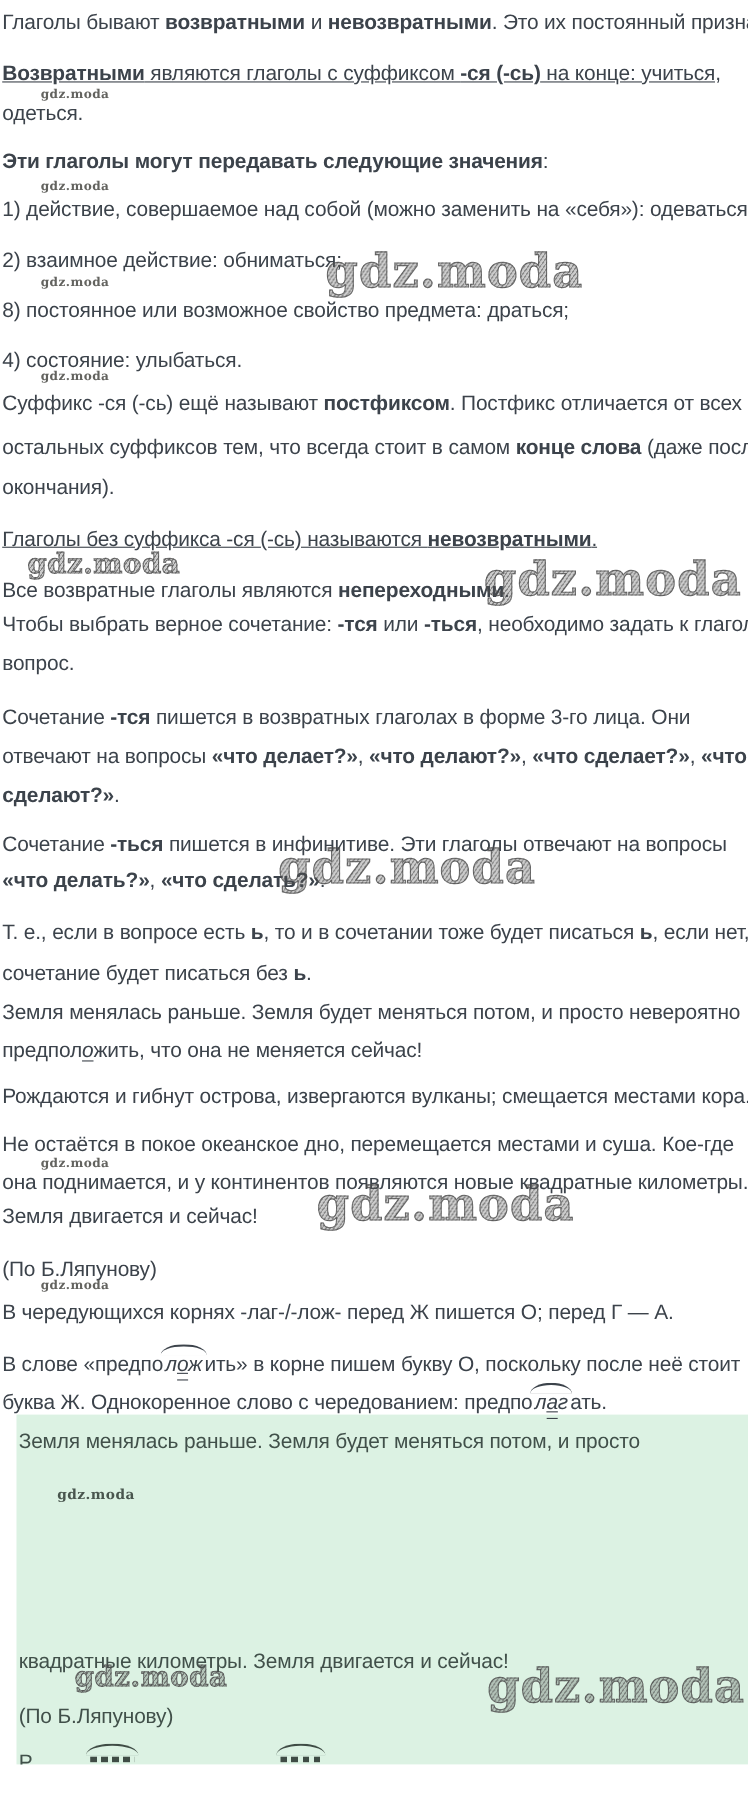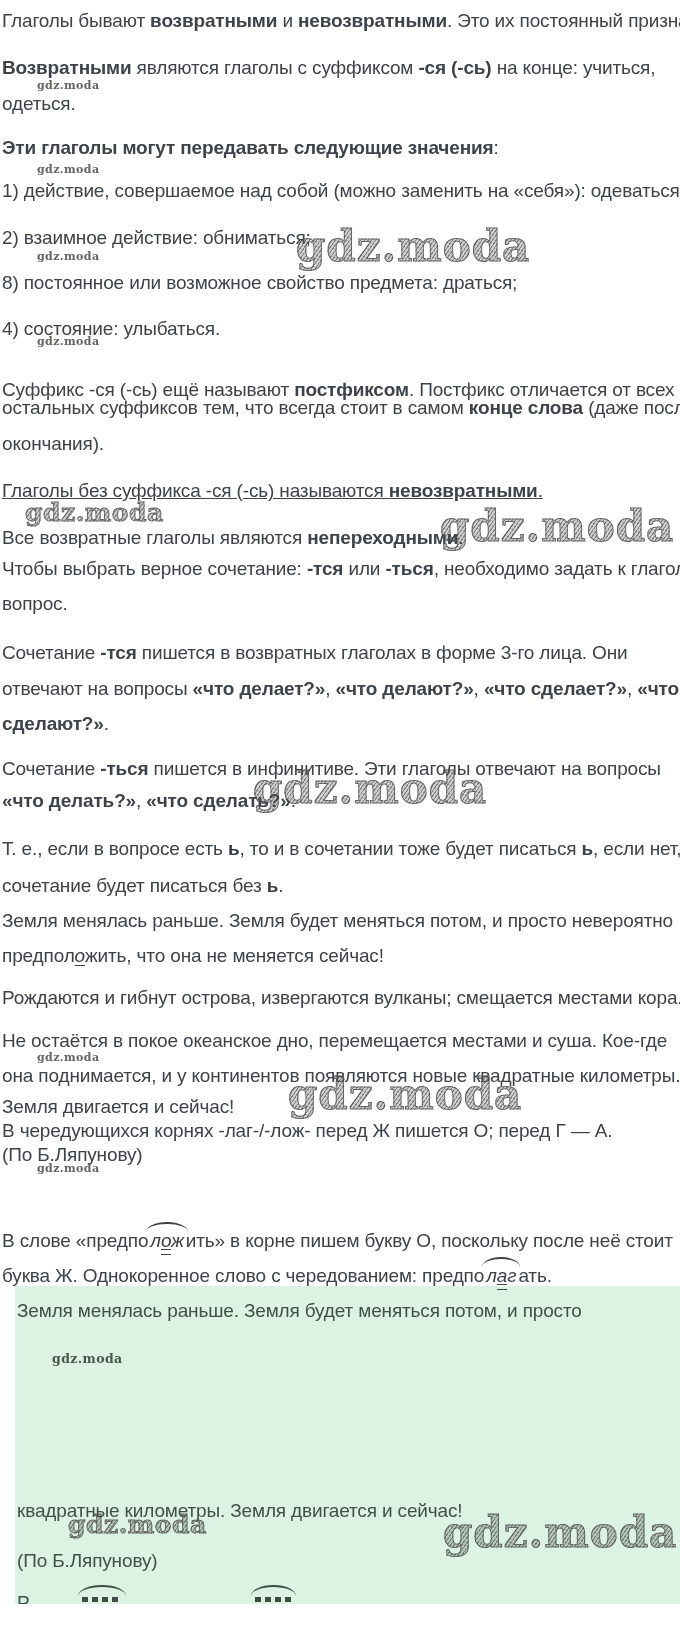--- a/index.html
+++ b/index.html
@@ -61,49 +61,49 @@
     <div class="line" style="top: 264px;"><span class="">(По Б.Ляпунову)</span></div>
     <span class="wm wm-small-bold" style="left: 37px; top: 65px;">gdz.moda</span>
     <span class="wm wm-medium" style="left: 53px; top: 224px;">gdz.moda</span>
     <span class="wm wm-big" style="left: 428px; top: 222px;">gdz.moda</span>
     <span class="cut-letter" style="left: 2px; top: 306px;">Р</span>
     <span class="cut-arc" style="left: 63px; width: 48px; top: 299px;"></span>
     <span class="cut-arc" style="left: 236px; width: 45px; top: 299px;"></span>
   </div>
 
 <div class="line" style="top: 10px;"><span class="">Глаголы бывают </span><span class="b">возвратными</span><span class=""> и </span><span class="b">невозвратными</span><span class="">. Это их постоянный признак.</span></div>
-<div class="line" style="top: 57px;"><span class="b">Возвратными</span><span class=""> являются глаголы с суффиксом </span><span class="b">-ся (-сь)</span><span class=""> на конце: учиться,</span></div>
+<div class="line" style="top: 57px; text-decoration: underline;"><span class="b">Возвратными</span><span class=""> являются глаголы с суффиксом </span><span class="b">-ся (-сь)</span><span class=""> на конце: учиться,</span></div>
 <div class="line" style="top: 93px;"><span class="">одеться.</span></div>
 <div class="line" style="top: 137px;"><span class="b">Эти глаголы могут передавать следующие значения</span><span class="">:</span></div>
 <div class="line" style="top: 180px;"><span class="">1) действие, совершаемое над собой (можно заменить на «себя»): одеваться;</span></div>
 <div class="line" style="top: 227px;"><span class="">2) взаимное действие: обниматься;</span></div>
 <div class="line" style="top: 272px;"><span class="">8) постоянное или возможное свойство предмета: драться;</span></div>
 <div class="line" style="top: 318px;"><span class="">4) состояние: улыбаться.</span></div>
-<div class="line" style="top: 379px;"><span class="">Суффикс -ся (-сь) ещё называют </span><span class="b">постфиксом</span><span class="">. Постфикс отличается от всех</span></div>
+<div class="line" style="top: 357px;"><span class="">Суффикс -ся (-сь) ещё называют </span><span class="b">постфиксом</span><span class="">. Постфикс отличается от всех</span></div>
 <div class="line" style="top: 397px;"><span class="">остальных суффиксов тем, что всегда стоит в самом </span><span class="b">конце слова</span><span class=""> (даже после</span></div>
 <div class="line" style="top: 433px;"><span class="">окончания).</span></div>
 <div class="line" style="top: 480px; text-decoration: underline;"><span class="">Глаголы без суффикса -ся (-сь) называются </span><span class="b">невозвратными</span><span class="">.</span></div>
 <div class="line" style="top: 527px;"><span class="">Все возвратные глаголы являются </span><span class="b">непереходными</span><span class="">.</span></div>
 <div class="line" style="top: 558px;"><span class="">Чтобы выбрать верное сочетание: </span><span class="b">-тся</span><span class=""> или </span><span class="b">-ться</span><span class="">, необходимо задать к глаголу</span></div>
 <div class="line" style="top: 593px;"><span class="">вопрос.</span></div>
 <div class="line" style="top: 642px;"><span class="">Сочетание </span><span class="b">-тся</span><span class=""> пишется в возвратных глаголах в форме 3-го лица. Они</span></div>
 <div class="line" style="top: 678px;"><span class="">отвечают на вопросы </span><span class="b">«что делает?»</span><span class="">, </span><span class="b">«что делают?»</span><span class="">, </span><span class="b">«что сделает?»</span><span class="">, </span><span class="b">«что</span></div>
 <div class="line" style="top: 713px;"><span class="b">сделают?»</span><span class="">.</span></div>
 <div class="line" style="top: 758px;"><span class="">Сочетание </span><span class="b">-ться</span><span class=""> пишется в инфинитиве. Эти глаголы отвечают на вопросы</span></div>
 <div class="line" style="top: 790px;"><span class="b">«что делать?»</span><span class="">, </span><span class="b">«что сделать?»</span><span class="">.</span></div>
 <div class="line" style="top: 838px;"><span class="">Т. е., если в вопросе есть </span><span class="b">ь</span><span class="">, то и в сочетании тоже будет писаться </span><span class="b">ь</span><span class="">, если нет, то</span></div>
 <div class="line" style="top: 875px;"><span class="">сочетание будет писаться без </span><span class="b">ь</span><span class="">.</span></div>
 <div class="line" style="top: 910px; text-align: right;"><span class="">Земля менялась раньше. Земля будет меняться потом, и просто невероятно</span></div>
 <div class="line" style="top: 945px;"><span class="">предпол</span><span class="us">о</span><span class="">жить, что она не меняется сейчас!</span></div>
 <div class="line" style="top: 987px;"><span class="">Рождаются и гибнут острова, извергаются вулканы; смещается местами кора.</span></div>
 <div class="line" style="top: 1030px;"><span class="">Не остаётся в покое океанское дно, перемещается местами и суша. Кое-где</span></div>
 <div class="line" style="top: 1065px;"><span class="">она поднимается, и у континентов появляются новые квадратные километры.</span></div>
 <div class="line" style="top: 1096px;"><span class="">Земля двигается и сейчас!</span></div>
 <div class="line" style="top: 1144px;"><span class="">(По Б.Ляпунову)</span></div>
-<div class="line" style="top: 1120px; text-align: right;"><span class="">В чередующихся корнях -лаг-/-лож- перед Ж пишется О; перед Г — А.</span></div>
+<div class="line" style="top: 1183px; text-align: right;"><span class="">В чередующихся корнях -лаг-/-лож- перед Ж пишется О; перед Г — А.</span></div>
 <div class="line" style="top: 1230px;"><span class="">В слове «предпо</span><span class="arc"><span>л</span><span class="ud">о</span><span>ж</span></span><span class="">ить» в корне пишем букву О, поскольку после неё стоит</span></div>
 <div class="line" style="top: 1265px;"><span class="">буква Ж. Однокоренное слово с чередованием: предпо</span><span class="arc"><span>л</span><span class="ud">а</span><span>г</span></span><span class="">ать.</span></div>
 <span class="wm wm-small" style="left: 37px; top: 79px;">gdz.moda</span>
 <span class="wm wm-small" style="left: 37px; top: 163px;">gdz.moda</span>
 <span class="wm wm-big" style="left: 296px; top: 222px;">gdz.moda</span>
 <span class="wm wm-small" style="left: 37px; top: 250px;">gdz.moda</span>
 <span class="wm wm-small" style="left: 37px; top: 335px;">gdz.moda</span>
 <span class="wm wm-medium" style="left: 25px; top: 498px;">gdz.moda</span>
 <span class="wm wm-big" style="left: 440px; top: 502px;">gdz.moda</span>
 <span class="wm wm-big" style="left: 253px; top: 764px;">gdz.moda</span>

